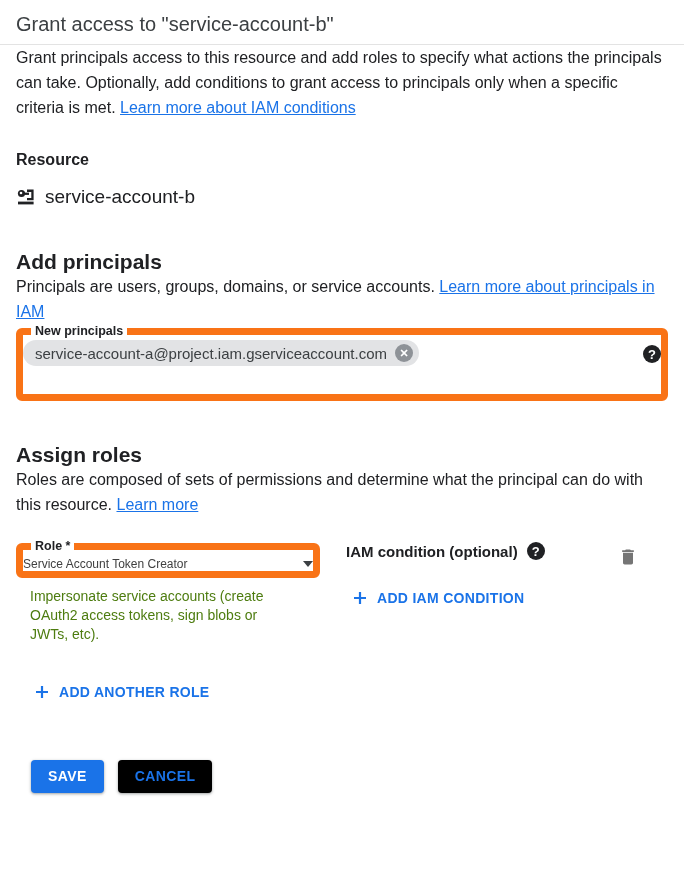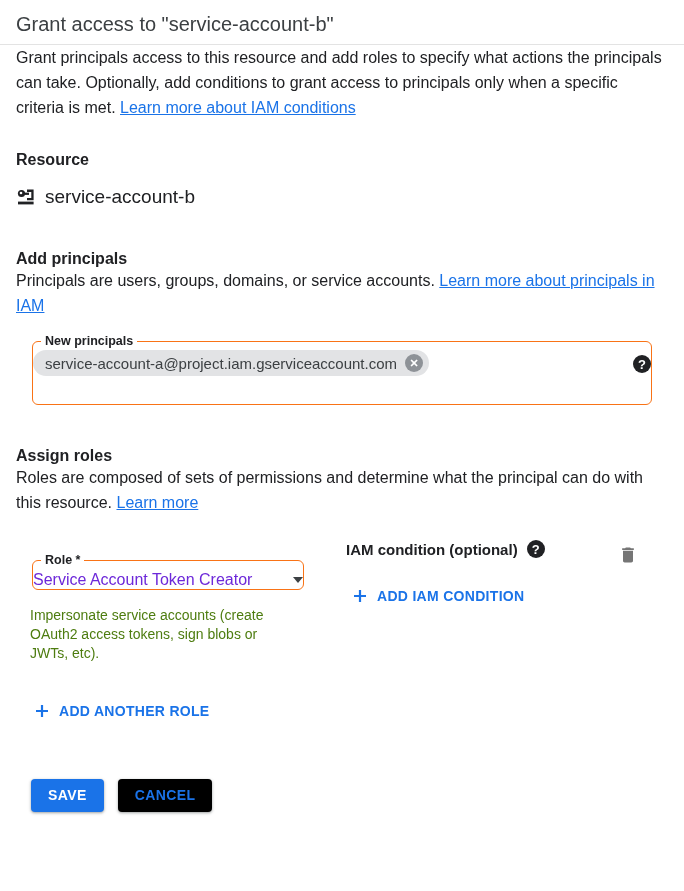--- a/index.html
+++ b/index.html
@@ -11,39 +11,39 @@
 
   .content { padding:0 16px; }
 
   p.body-text { font-size:16px; line-height:25px; margin:0; color:#202124; }
   .intro { margin-top:30px; }
   a.link { color:#1a73e8; text-decoration:underline; cursor:pointer; }
 
   .resource-heading { font-size:16px; font-weight:700; margin-top:31px; }
   .resource-row { display:flex; align-items:center; gap:9px; margin-top:17px; font-size:19px; color:#202124; }
 
-  h2.section-heading { font-size:16px; font-weight:700; margin:42px 0 0; color:#202124; }
+  h2.section-heading { font-size:21px; font-weight:700; margin:42px 0 0; color:#202124; }
   .desc { margin-top:13px; }
 
-  fieldset.outlined { border:1px solid #f97316; border-radius:6px; margin:16px; padding:0; min-inline-size:auto; }
+  fieldset.outlined { border:7px solid #f97316; border-radius:6px; margin:0; padding:0; min-inline-size:auto; }
   fieldset.outlined legend { font-size:12.5px; font-weight:700; color:#202124; padding:0 4px; margin-left:8px; line-height:14px; }
 
   .principals-fieldset { margin-top:15px; padding:0 12px 10px; }
   .principals-body { display:flex; align-items:flex-start; min-height:56px; padding-top:2px; }
 
   .chip { display:inline-flex; align-items:center; gap:8px; background:#e2e3e5; border-radius:15px; padding:4px 6px 4px 12px; font-size:15px; color:#3c4043; cursor:default; }
   .chip-remove { width:18px; height:18px; border-radius:50%; background:#8e9297; color:#fff; display:flex; align-items:center; justify-content:center; font-size:11px; font-weight:700; border:none; cursor:pointer; flex:0 0 auto; }
 
   .help-badge { width:18px; height:18px; border-radius:50%; background:#202124; color:#fff; font-weight:700; font-size:13px; display:flex; align-items:center; justify-content:center; cursor:pointer; flex:0 0 auto; }
   .principals-body .help-badge { margin-left:auto; margin-top:5px; }
 
   .role-row { display:flex; align-items:flex-start; margin-top:22px; }
   .role-col { width:304px; flex:0 0 auto; }
   .role-fieldset { padding:0 14px 11px; }
-  .role-value-row { display:flex; align-items:center; justify-content:space-between; padding-top:4px; font-size:16px; color:#6d28d9; cursor:pointer; }
+  .role-value-row { display:flex; align-items:center; justify-content:space-between; padding-top:4px; font-size:12px; color:#404040; cursor:pointer; }
   .caret-down { width:0; height:0; border-left:5px solid transparent; border-right:5px solid transparent; border-top:6px solid #3c4043; }
   .role-helper { margin-top:9px; padding-left:14px; font-size:14px; line-height:19px; color:#4d7c0f; width:276px; }
 
   .condition-col { margin-left:26px; }
   .condition-label-row { display:flex; align-items:center; gap:9px; margin-top:3px; font-size:15px; font-weight:700; color:#202124;text-align:right; }
 
   .text-button { display:inline-flex; align-items:center; gap:9px; color:#1a73e8; font-size:14px; font-weight:700; letter-spacing:.3px; background:none; border:none; cursor:pointer; padding:4px 8px; }
   .add-condition-btn { margin-top:26px; margin-left:-2px; }
   .add-role-btn { margin-top:36px; margin-left:10px; }
 

